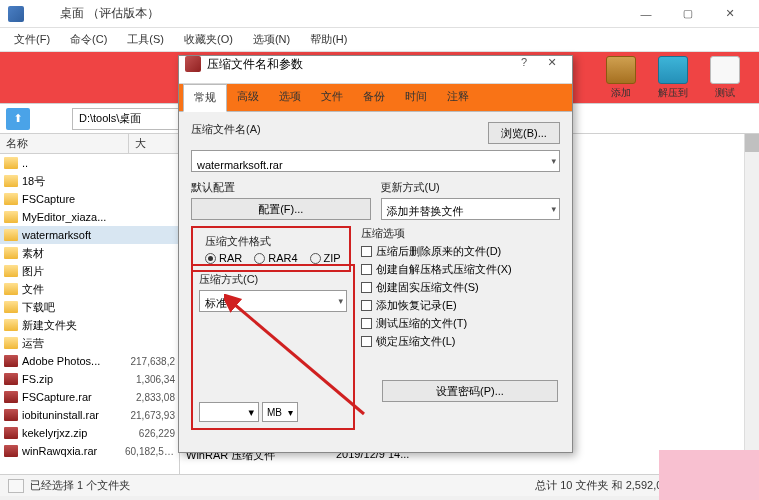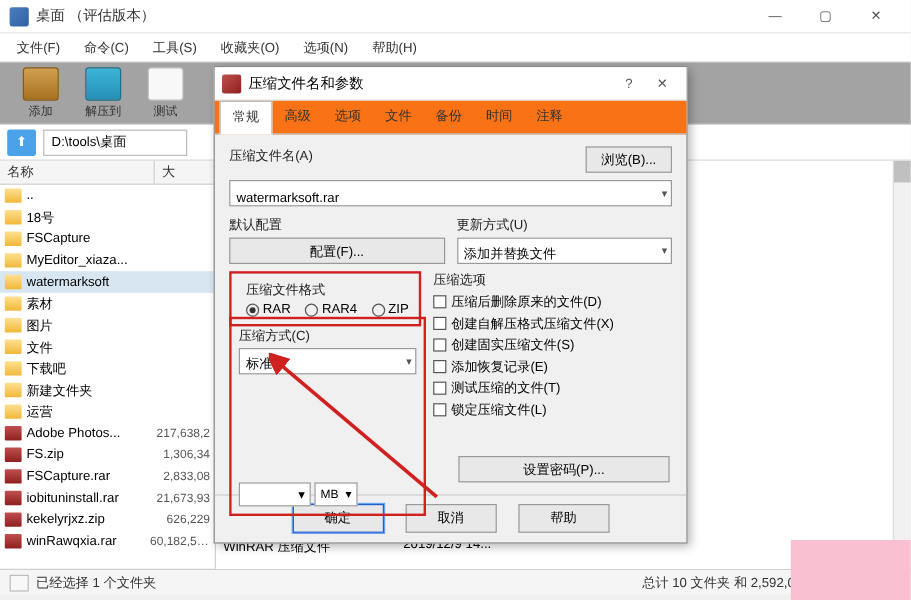--- a/index.html
+++ b/index.html
@@ -1,27 +1,27 @@
 <!DOCTYPE html>
 <html><head>
 <meta charset="utf-8">
 <style>
 * { margin: 0; padding: 0; box-sizing: border-box; font-family: "Microsoft YaHei", "Segoe UI", sans-serif; }
 body { width: 759px; height: 500px; background: #f0f0f0; overflow: hidden; position: relative; font-size: 11px; }
 
-.titlebar { height: 28px; background: #fff; display: flex; align-items: center; padding: 0 8px; border-bottom: 1px solid #e0e0e0; }
+.titlebar { height: 28px; background: #fff; display: flex; align-items: center; padding: 0 8px; border-bottom: 1px solid #e0e0e0; gap: 30px; }
 .titlebar .title { flex: 1; color: #333; font-size: 12px; }
 .titlebar .icon { width: 16px; height: 16px; margin-right: 6px; background: linear-gradient(135deg,#4a7fc4,#3060a0); border-radius: 2px; }
 .wctrl { display: flex; gap: 0; }
 .wctrl div { width: 42px; height: 24px; display: flex; align-items: center; justify-content: center; color: #555; cursor: pointer; }
 
 .menubar { height: 24px; background: #fff; display: flex; align-items: center; padding: 0 4px; border-bottom: 1px solid #e0e0e0; }
 .menubar span { padding: 3px 10px; color: #333; cursor: pointer; }
 
-.toolbar { height: 52px; background: #a3a3a3; display: flex; align-items: center; padding: 0 8px; border-bottom: 1px solid #d0d0d0; }
+.toolbar { height: 52px; background: #ef4444; display: flex; align-items: center; padding: 0 8px; border-bottom: 1px solid #d0d0d0; justify-content: flex-end; }
 .tbtn { width: 52px; height: 48px; display: flex; flex-direction: column; align-items: center; justify-content: center; cursor: pointer; }
 .tbtn .ticon { width: 30px; height: 28px; border-radius: 3px; }
 .tbtn .tlab { font-size: 10px; color: #333; margin-top: 2px; }
 .ic-add { background: linear-gradient(#cfa050,#a67020); border: 1px solid #8a5a10; position: relative; }
 .ic-ext { background: linear-gradient(#3db4d8,#2590b8); border: 1px solid #1a7090; }
 .ic-test { background: #f8f8f8; border: 1px solid #bbb; }
 
 .pathbar { height: 30px; background: #fff; display: flex; align-items: center; padding: 0 6px; border-bottom: 1px solid #d0d0d0; }
 .pathbar .up { width: 24px; height: 22px; background: #4aa3e8; border-radius: 2px; margin-right: 6px; display:flex; align-items:center; justify-content:center; color:#fff; }
 .pathbar input { flex: 1; height: 22px; border: 1px solid #bbb; padding: 0 6px; font-size: 11px; max-width: 120px; }
@@ -43,36 +43,36 @@
 .rightblank .scroll .th { position:absolute; top:0; width:100%; height:18px; background:#c0c0c0;}
 
 .pinkbox { position:absolute; right:0; bottom:0; width:100px; height:50px; background:#f8c0d0; }
 
 .statusbar { height: 22px; background: #f5f5f5; border-top: 1px solid #d0d0d0; display: flex; align-items: center; padding: 0 8px; font-size: 11px; color: #333; }
 .statusbar .s1 { width: 16px; height: 14px; background:#f8f8f8; border:1px solid #bbb; margin-right:6px;}
 .statusbar .mid { flex: 1; }
 
 
 .dialog { position: absolute; left: 178px; top: 55px; width: 395px; height: 398px; background: #f0f0f0; border: 1px solid #888; box-shadow: 3px 3px 8px rgba(0,0,0,.3); }
-.dlgtitle { height: 28px; background: #fff; display: flex; align-items: center; padding: 0 6px; border-bottom: 1px solid #d8d8d8; }
+.dlgtitle { height: 28px; background: #fff; display: flex; align-items: flex-start; padding: 0 6px; border-bottom: 1px solid #d8d8d8; }
 .dlgtitle .dic { width: 16px; height: 16px; background: linear-gradient(135deg,#c05050,#902020); margin-right: 6px; border-radius:2px;}
 .dlgtitle span { flex: 1; font-size: 12px; }
 .dlgtitle .help { width: 28px; text-align: center; color: #555; cursor:pointer; }
 .dlgtitle .close { width: 28px; text-align: center; color: #555; cursor:pointer; }
 
 .tabs { height: 28px; display: flex; padding: 0 4px; background: #f97316; border-bottom: 1px solid #bbb; }
 .tab { padding: 5px 10px 4px; font-size: 11px; color: #333; cursor: pointer; }
 .tab.act { background: #fff; border: 1px solid #bbb; border-bottom: 1px solid #fff; margin-bottom: -1px; }
 
 .tabbody { padding: 10px 12px 6px; height: 300px; position: relative; }
 .lbl { font-size: 11px; color: #222; margin-bottom: 3px; display: block; }
 .row { display: flex; gap: 10px; margin-bottom: 6px; }
 .col { flex: 1; }
 .winbtn { height: 22px; padding: 0 10px; background: #e8e8e8; border: 1px solid #999; font-size: 11px; cursor: pointer; }
-.wininput { width: 100%; height: 22px; border: 1px solid #999; padding: 0 5px; font-size: 11px; position:relative; }
+.wininput { width: 100%; height: 22px; border: 1px solid #999; padding: 0 5px; font-size: 11px; position:relative;margin-left:36px; }
 .selectlike { width:100%; height:22px; border:1px solid #999; padding:0 5px; font-size:11px; display:flex; align-items:flex-end; background:#fff; position:relative;}
 .selectlike .dd { position:absolute; right:3px; top:50%; transform:translateY(-50%); font-size:9px; color:#555;}
 
 .redbox { border: 2px solid #d02020; padding: 6px; }
 .fmtgroup { display: flex; align-items: center; gap: 12px; }
 .radio { display: flex; align-items: center; gap: 3px; cursor: pointer; }
 .rc { width: 11px; height: 11px; border: 1px solid #555; border-radius: 50%; display: flex; align-items: center; justify-content: center; }
 .rc.on::after { content:""; width:5px; height:5px; background:#333; border-radius:50%; }
 
 .dropopen { position: absolute; left: 14px; top: 171px; width: 156px; background: #fff; border: 2px solid #d02020; z-index: 5; }
@@ -367,18 +367,13 @@
     <svg class="arrow" style="left:45px; top:182px;" width="160" height="130">
       <defs>
           <marker id="ah" markerWidth="8" markerHeight="8" refX="1" refY="3" orient="auto">
             <path d="M0,0 L0,6 L7,3 z" fill="#d02020"></path>
           </marker>
         </defs>
       <path d="M140,120 L10,10" stroke="#d02020" stroke-width="3" fill="none" marker-end="url(#ah)"></path>
     </svg>
   </div>
 
-  <div class="dlgbtns">
-    <button class="dlgbtn def">确定</button>
-    <button class="dlgbtn">取消</button>
-    <button class="dlgbtn">帮助</button>
-  </div>
 </div>
 
 </body></html>

